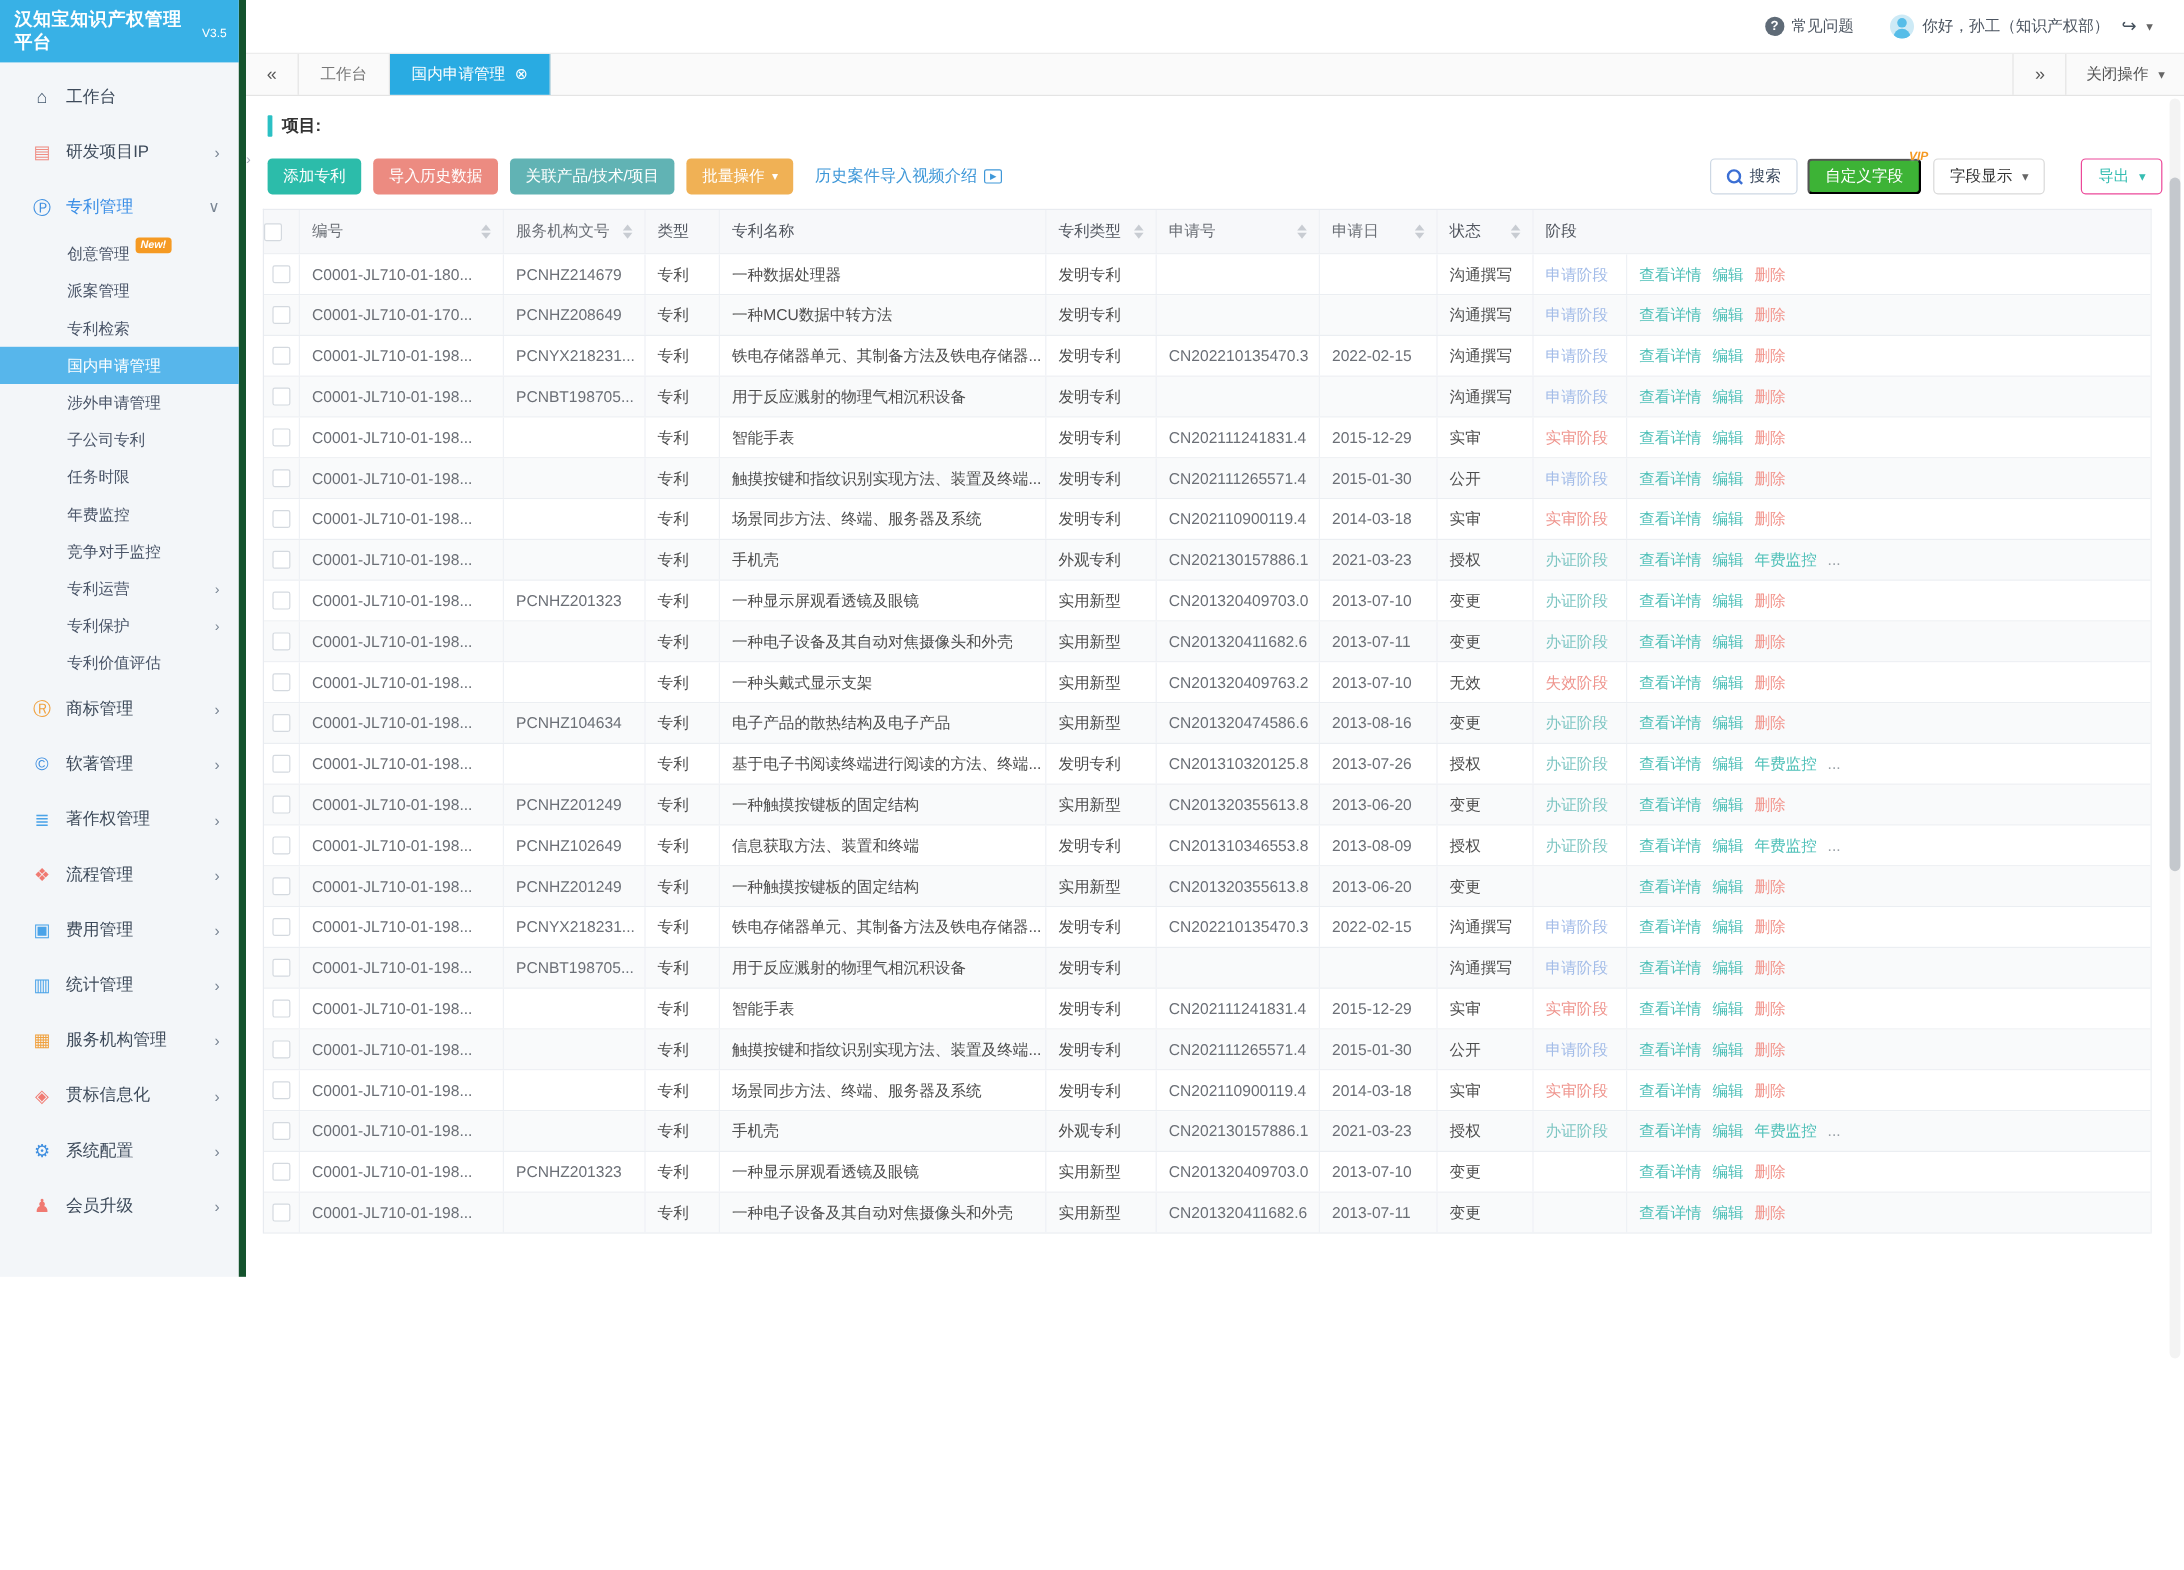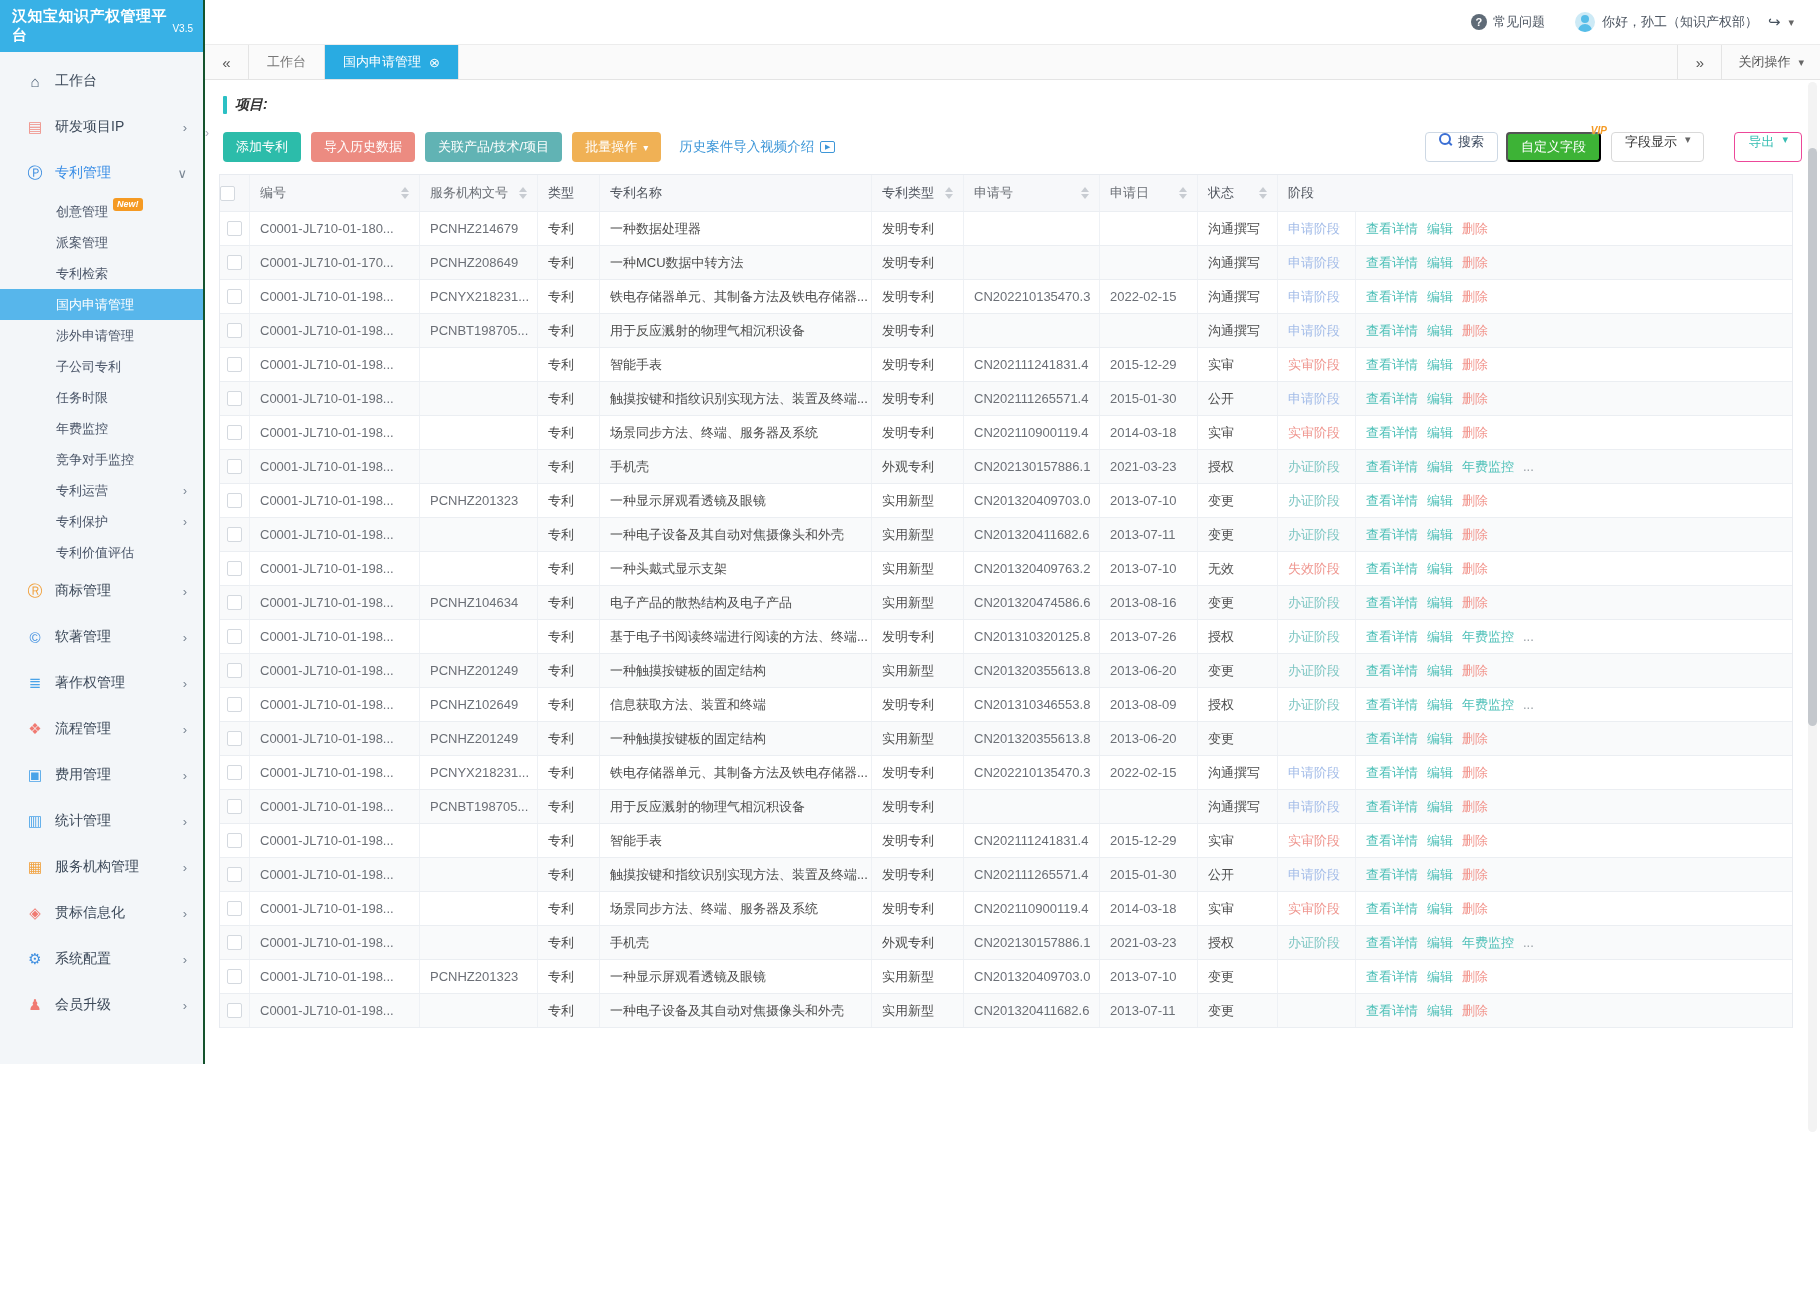--- a/index.html
+++ b/index.html
@@ -1,20 +1,20 @@
 <!DOCTYPE html>
 <html><head>
 <meta charset="utf-8">
 <style>
   * { margin:0; padding:0; box-sizing:border-box; }
   html,body { width:1820px; height:1308px; font-family:"Liberation Sans","DejaVu Sans",sans-serif; background:#fff; overflow:hidden; }
   .app { display:flex; width:1820px; height:1308px; }
 
   
-  .sidebar { width:205px; height:1064px; background:#f3f6f9; flex:0 0 205px; border-right:2px solid #14532d; }
+  .sidebar { width:205px; height:1064px; background:#f3f6f9; flex:0 0 205px; border-right:6px solid #14532d; }
   .logo { height:52px; background:#38b1e6; color:#fff; display:flex; align-items:center; padding:0 10px 0 12px; }
   .logo b { font-size:15px; font-weight:bold; letter-spacing:.5px; }
   .logo i { font-style:normal; font-size:10px; margin-left:4px; margin-top:4px; }
   .nav { padding-top:6px; }
   .nav-item { display:flex; align-items:center; height:46px; padding:0 16px 0 24px; color:#3d4a5a; font-size:14px; cursor:pointer; position:relative; }
   .nav-item .nicon { width:22px; font-size:15px; margin-right:9px; text-align:center; }
   .nav-item .chev { margin-left:auto; color:#7a8694; font-size:13px; }
   .nav-item.parent-active .nlabel { color:#3a8ee6; }
   .sub { }
   .sub-item { display:flex; align-items:center; height:31px; padding-left:56px; font-size:13px; color:#4a5568; cursor:pointer; }
@@ -38,38 +38,38 @@
   .tab { display:flex; align-items:center; padding:0 18px; font-size:13px; color:#777; border-right:1px solid #e4e4e4; cursor:pointer; }
   .tab.active { background:#29abe2; color:#fff; }
   .tab .tclose { margin-left:8px; font-size:13px; }
   .tab-spacer { flex:1; }
   .closeops { display:flex; align-items:center; padding:0 16px; font-size:13px; color:#555; border-left:1px solid #e4e4e4; cursor:pointer; }
 
   .content { padding:10px 18px 0 14px; position:relative; }
   .side-handle { position:absolute; left:0px; top:46px; color:#aab; font-size:12px; }
 
   
-  .filter-row { display:flex; align-items:flex-end; padding:6px 0 10px 4px;font-style:italic; }
+  .filter-row { display:flex; align-items:flex-end; padding:6px 0 10px 4px; }
   .accent { width:4px; height:18px; background:#2bc0c4; margin-right:8px; border-radius:1px; }
   .filter-label { font-size:14px; font-weight:bold; color:#333; margin-right:22px; }
   .pill { font-size:13.5px; color:#333; margin-right:30px; cursor:pointer; white-space:nowrap; }
   .pill.selected { background:#e8f5fd; color:#2ba0e3; border-radius:14px; padding:5px 15px; margin-right:20px; }
 
   
   .toolbar { display:flex; align-items:center; padding:8px 0 12px 4px; }
   .btn { height:30px; border-radius:4px; color:#fff; font-size:13px; display:inline-flex; align-items:center; padding:0 13px; margin-right:10px; cursor:pointer; border:none; white-space:nowrap; }
   .btn-teal { background:#2cbcaa; }
   .btn-red { background:#ec8b81; }
   .btn-teal2 { background:#61b3b4; }
   .btn-orange { background:#f0b155; }
   .btn .bcaret { margin-left:6px; font-size:10px; }
   .video-link { display:flex; align-items:center; color:#3e97d8; font-size:13.5px; margin-left:8px; cursor:pointer; }
   .video-icon { width:15px; height:12px; border:1px solid #3e97d8; border-radius:2px; display:inline-flex; align-items:center; justify-content:center; font-size:7px; margin-left:6px; color:#3e97d8; }
   .toolbar-right { margin-left:auto; display:flex; align-items:center; }
-  .btn-outline { height:30px; border-radius:4px; background:#fff; font-size:13px; display:inline-flex; align-items:flex-start; padding:0 13px; cursor:pointer; white-space:nowrap; }
+  .btn-outline { height:30px; border-radius:4px; background:#fff; font-size:13px; display:inline-flex; align-items:center; padding:0 13px; cursor:pointer; white-space:nowrap; }
   .btn-search { border:1px solid #cdd8e4; color:#3c4a5f; margin-right:8px; }
   .mag { width:13px; height:13px; position:relative; display:inline-block; margin-right:6px; }
   .mag::before { content:""; position:absolute; width:8px; height:8px; border:2px solid #3b6fd4; border-radius:50%; left:0; top:0; }
   .mag::after { content:""; position:absolute; width:2px; height:5px; background:#3b6fd4; transform:rotate(-45deg); left:10px; top:8px; }
   .btn-green { background:#3db336; color:#fff; height:30px; border-radius:4px; font-size:13px; display:inline-flex; align-items:center; padding:0 13px; position:relative; margin-right:10px; cursor:pointer; }
   .vip { position:absolute; top:-9px; right:-8px; color:#f59a23; font-size:10px; font-weight:bold; font-style:italic; text-shadow:0 0 2px #fff; }
   .btn-plain { border:1px solid #d9d9d9; color:#333; margin-right:10px; }
   .btn-export { border:1px solid #ec4899; color:#35bdb2;margin-left:20px; }
 
   

